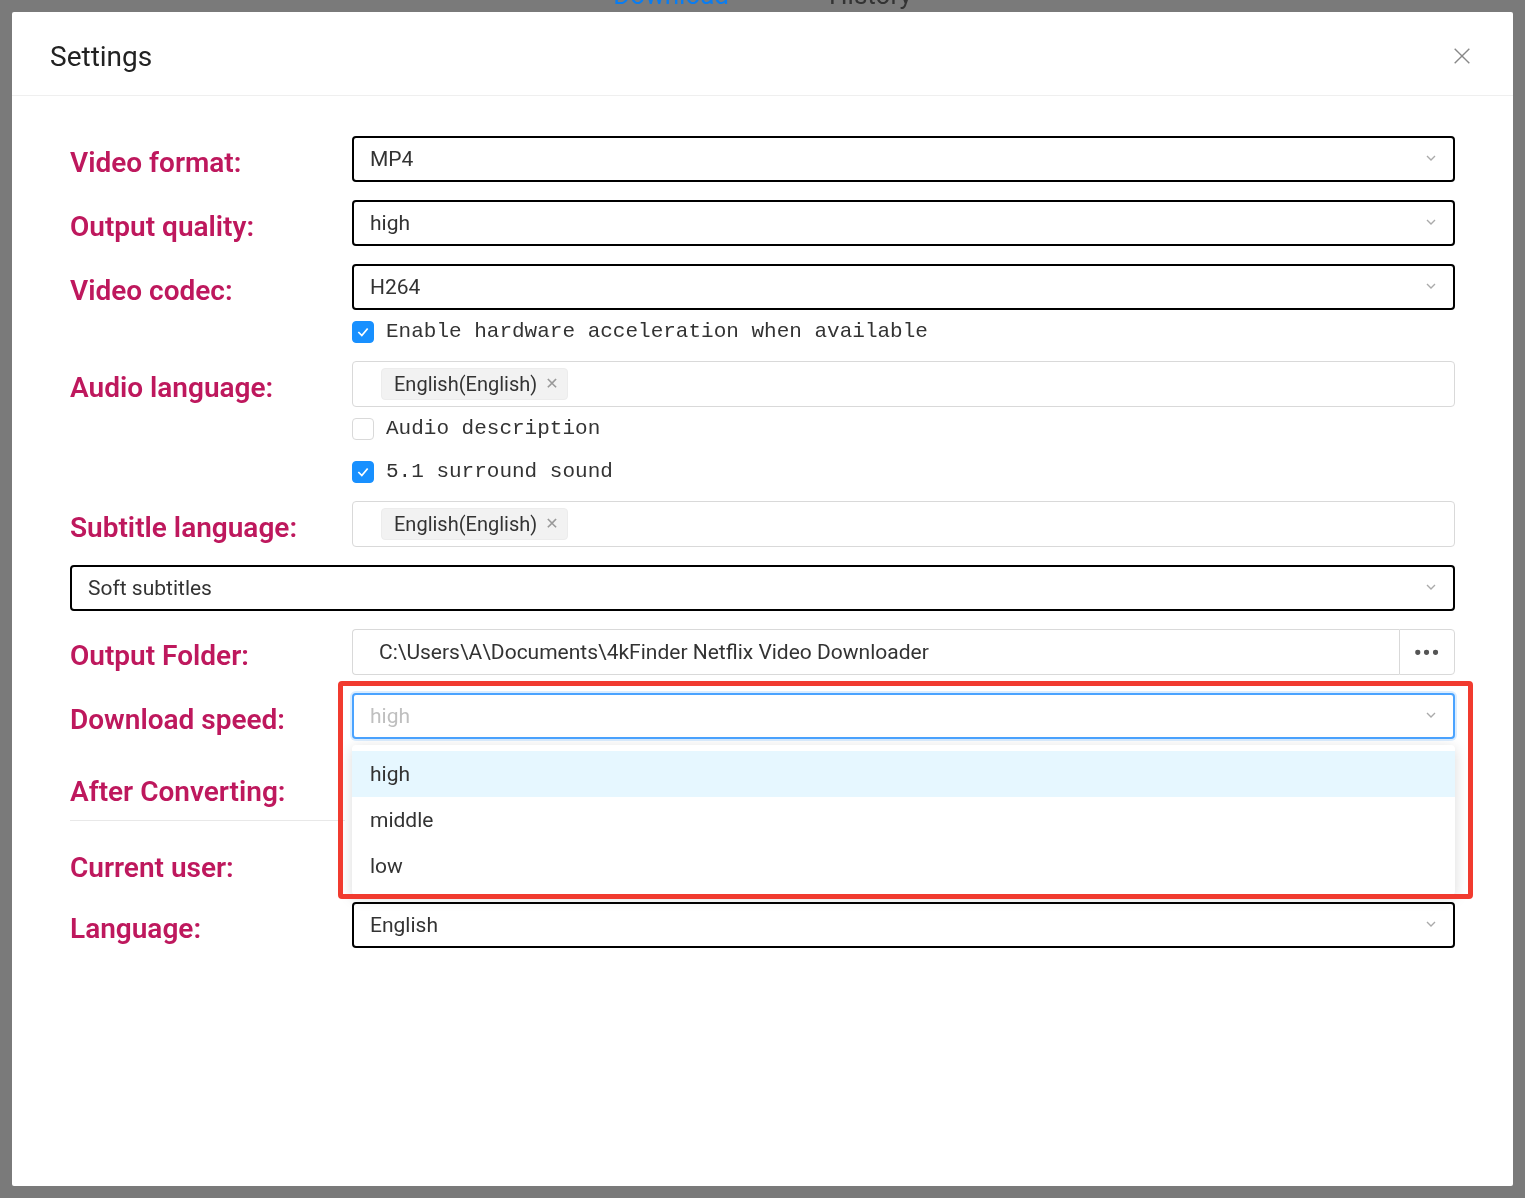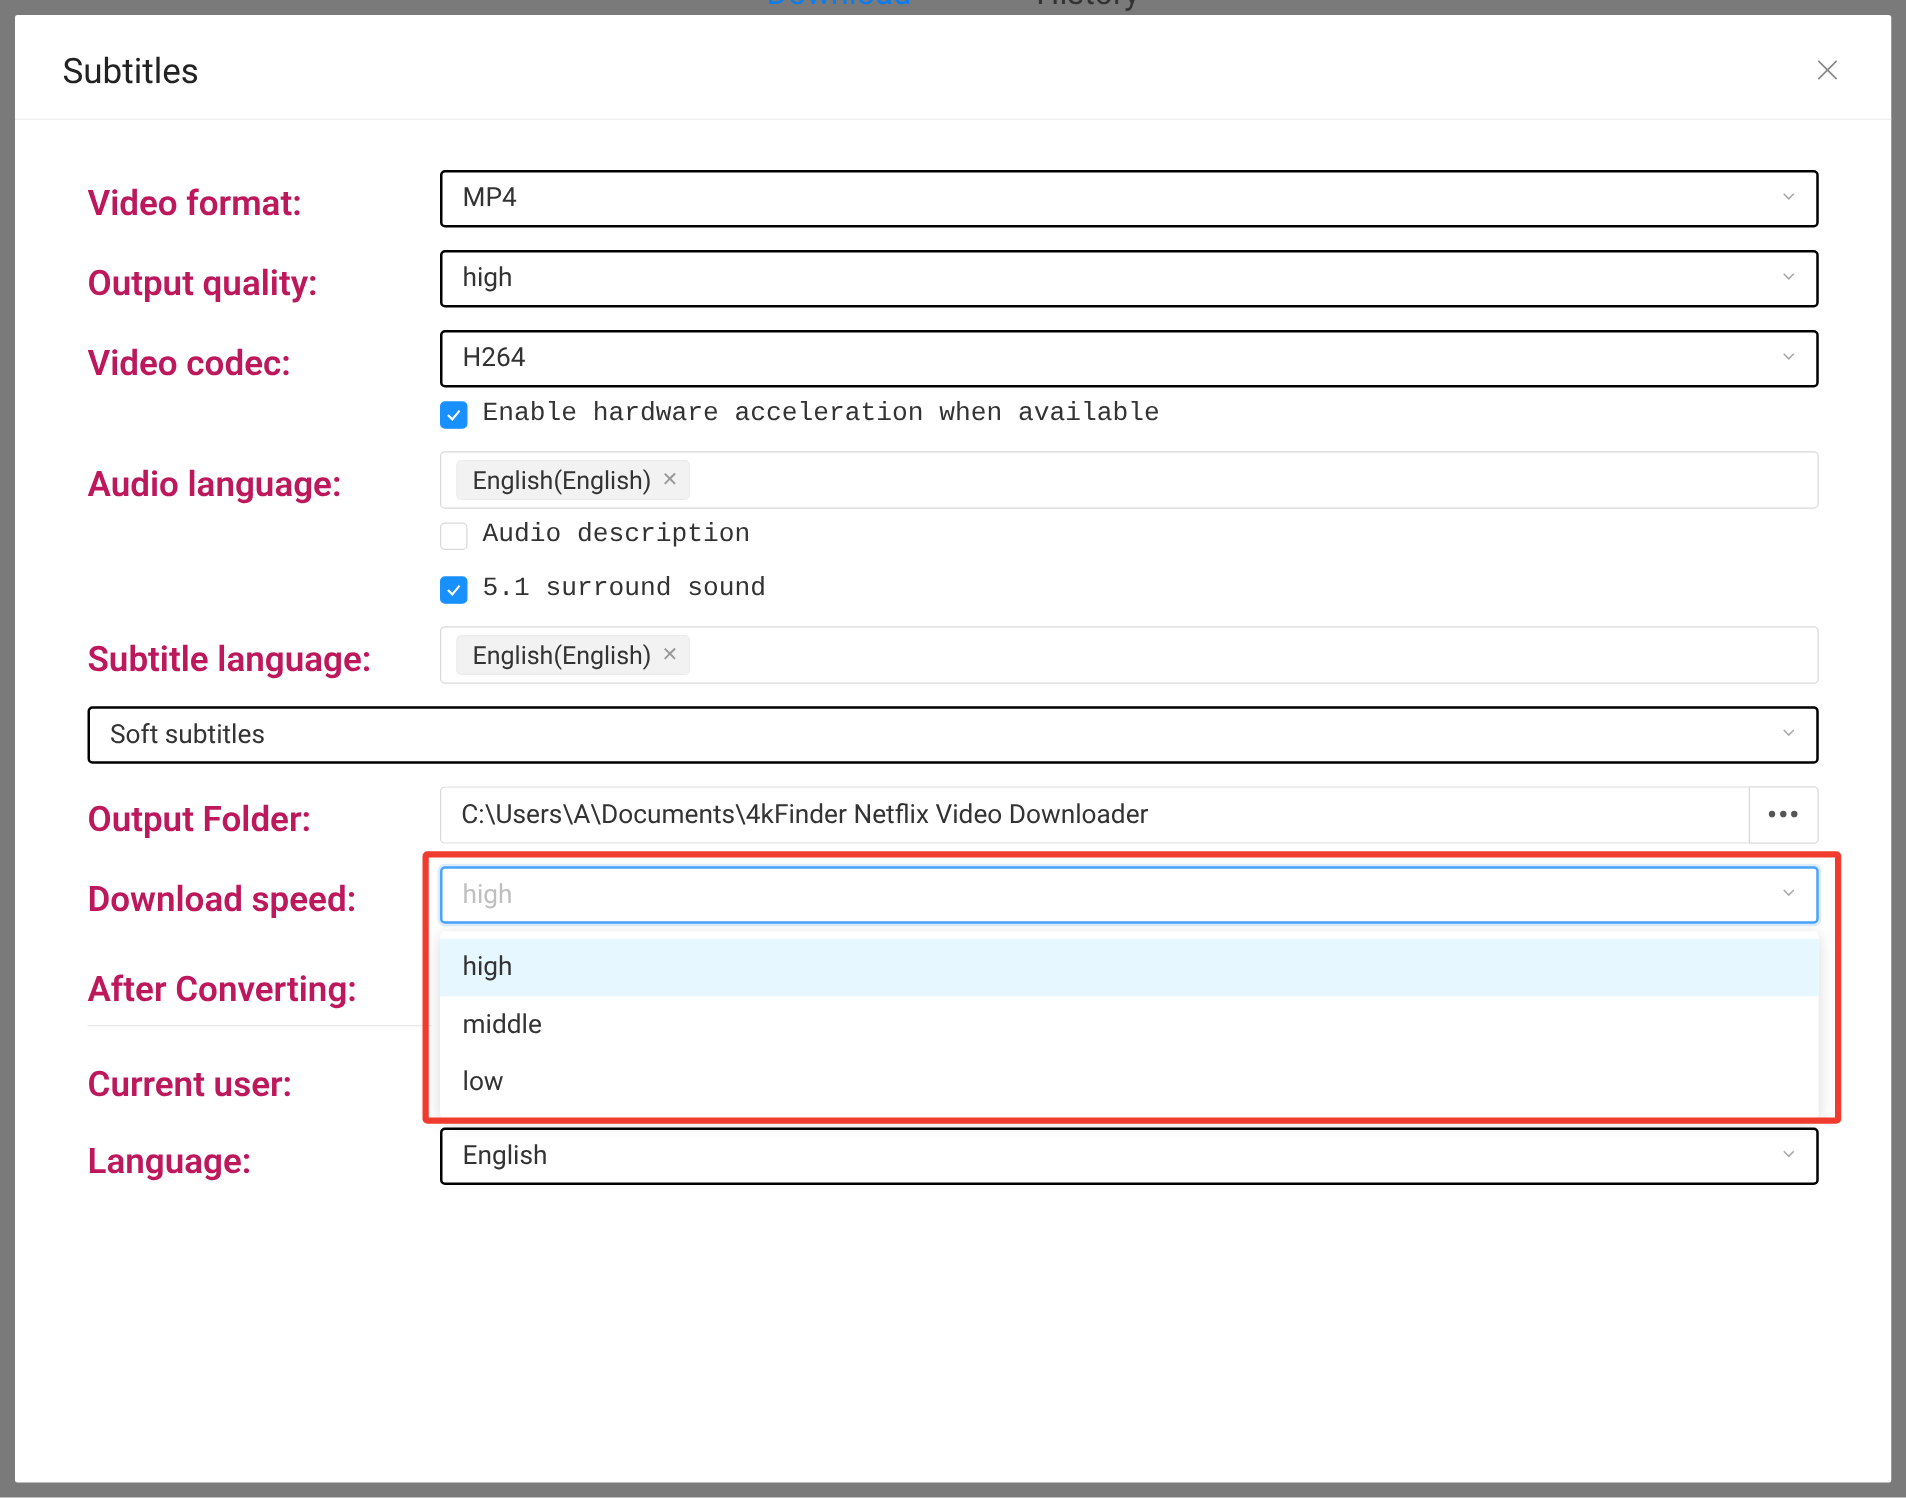--- a/index.html
+++ b/index.html
@@ -104,21 +104,21 @@
       color: #aaa;
       pointer-events: none;
     }
     .select .chevron svg { width: 16px; height: 16px; }
     .placeholder-text { color: #bfbfbf; }
     .tag-input {
       width: 100%;
       min-height: 46px;
       border: 1px solid #d9d9d9;
       border-radius: 4px;
-      padding: 5px 12px;
+      padding: 5px 28px;
       display: flex;
       align-items: center;
       gap: 6px;
       cursor: text;
     }
     .tag {
       background: #f2f2f2;
       border: 1px solid #ececec;
       border-radius: 4px;
       padding: 3px 8px 3px 12px;
@@ -164,21 +164,21 @@
     .folder-row-wrap {
       display: flex;
       width: 100%;
     }
     .folder-input {
       flex: 1;
       height: 46px;
       border: 1px solid #d9d9d9;
       border-right: none;
       border-radius: 4px 0 0 4px;
-      padding: 0 16px;
+      padding: 0 26px;
       font-size: 21px;
       color: #333;
       display: flex;
       align-items: center;
     }
     .folder-browse {
       width: 56px;
       height: 46px;
       border: 1px solid #d9d9d9;
       border-radius: 0 4px 4px 0;
@@ -228,21 +228,21 @@
 </head>
 <body>
 
 <div class="bg-tabs">
   <span class="bg-tab-download">Download</span>
   <span class="bg-tab-history">History</span>
 </div>
 
 <div class="modal">
   <div class="modal-header">
-    <div class="modal-title">Subtitles</div>
+    <div class="modal-title">Settings</div>
     <div class="close-btn">
       <svg viewBox="0 0 24 24" fill="none" stroke="currentColor" stroke-width="1.5">
           <line x1="4" y1="4" x2="20" y2="20"></line>
           <line x1="20" y1="4" x2="4" y2="20"></line>
         </svg>
     </div>
   </div>
 
   <div class="modal-body">
 

